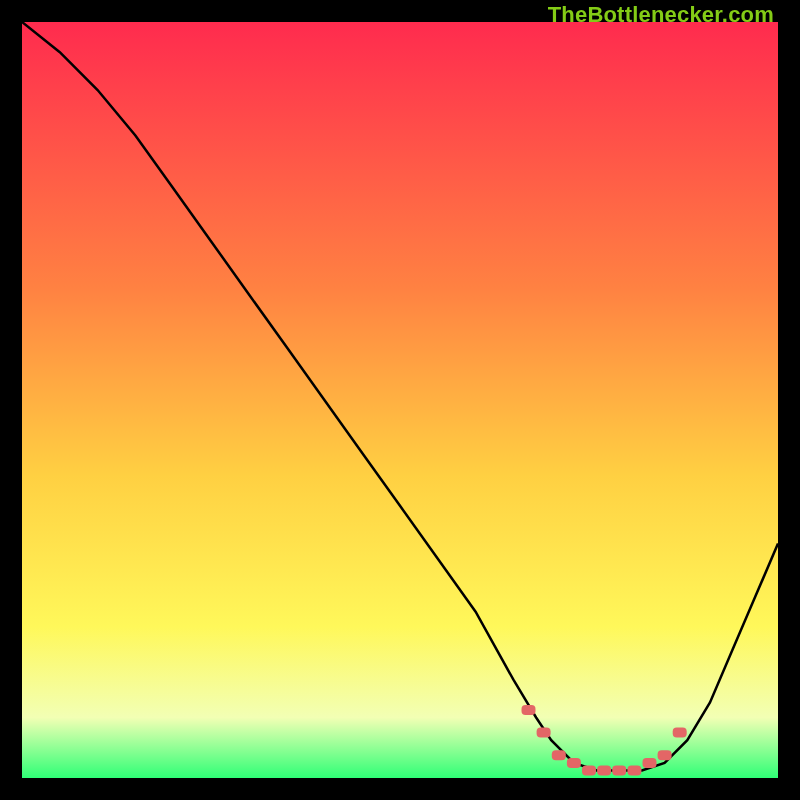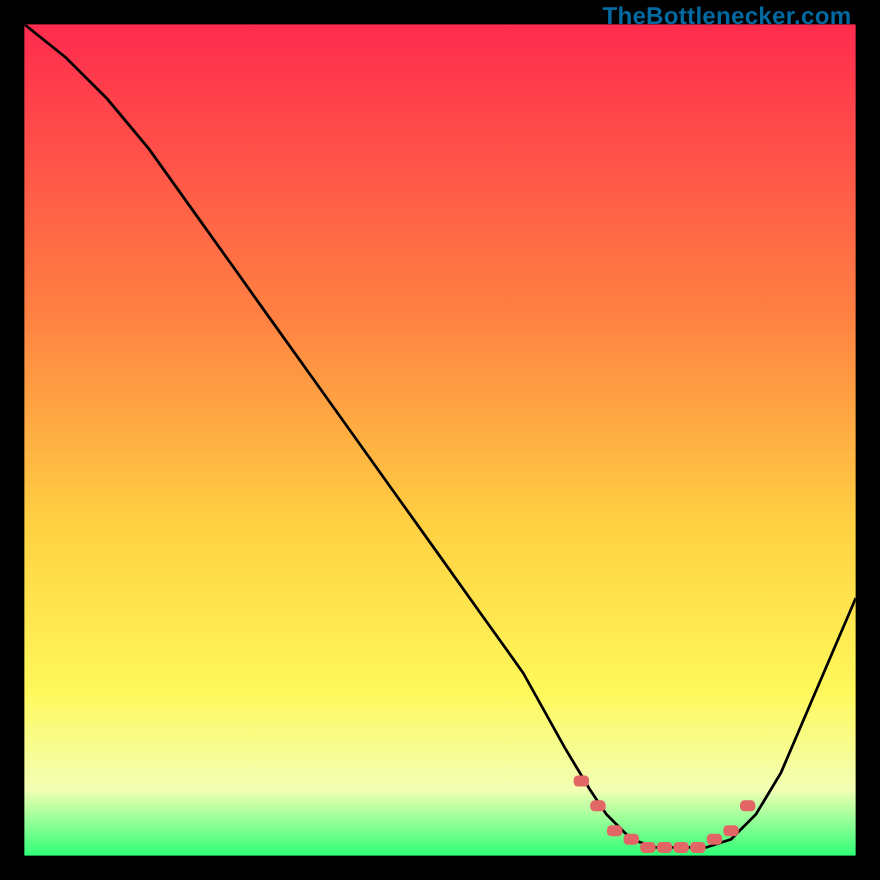--- a/index.html
+++ b/index.html
@@ -18,21 +18,21 @@
     height: 756px;
     background: #000;
   }
   .watermark {
     position: absolute;
     top: 2px;
     right: 26px;
     font-family: Arial, Helvetica, sans-serif;
     font-size: 22px;
     font-weight: 600;
-    color: #0369a1;
+    color: #84cc16;
     letter-spacing: 0.2px;
     z-index: 5;
     user-select: none;
   }
   svg {
     position: absolute;
     left: 22px;
     top: 22px;
     width: 756px;
     height: 756px;

